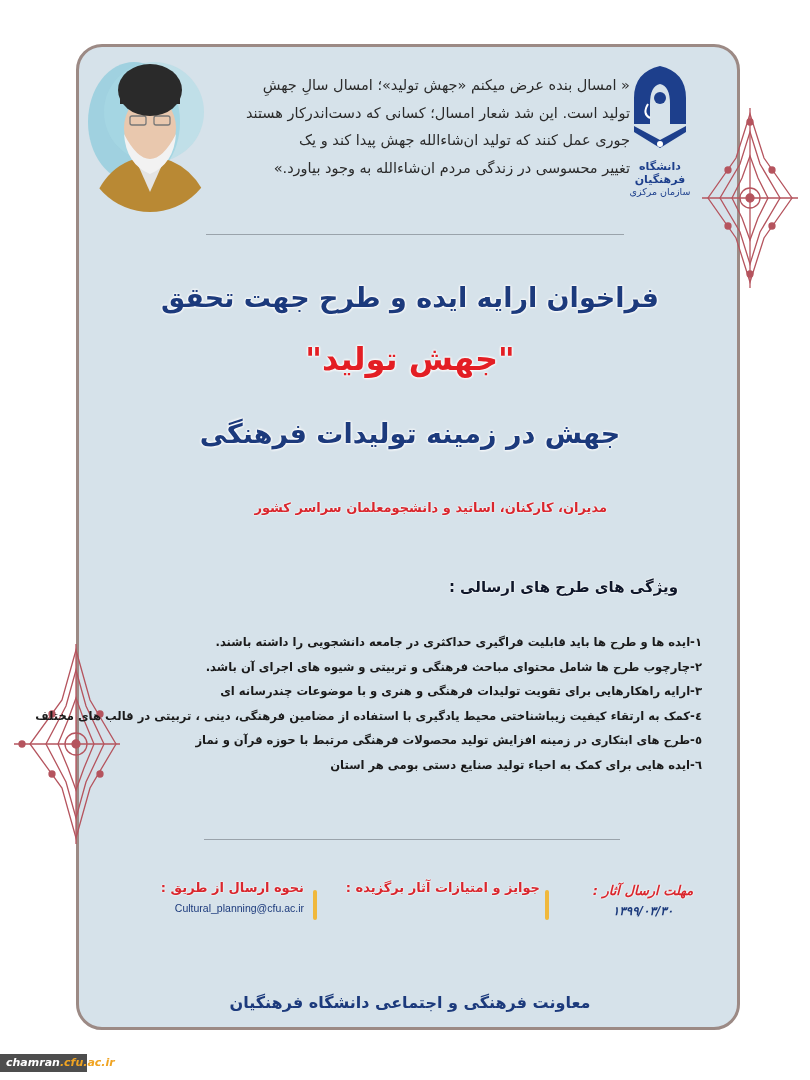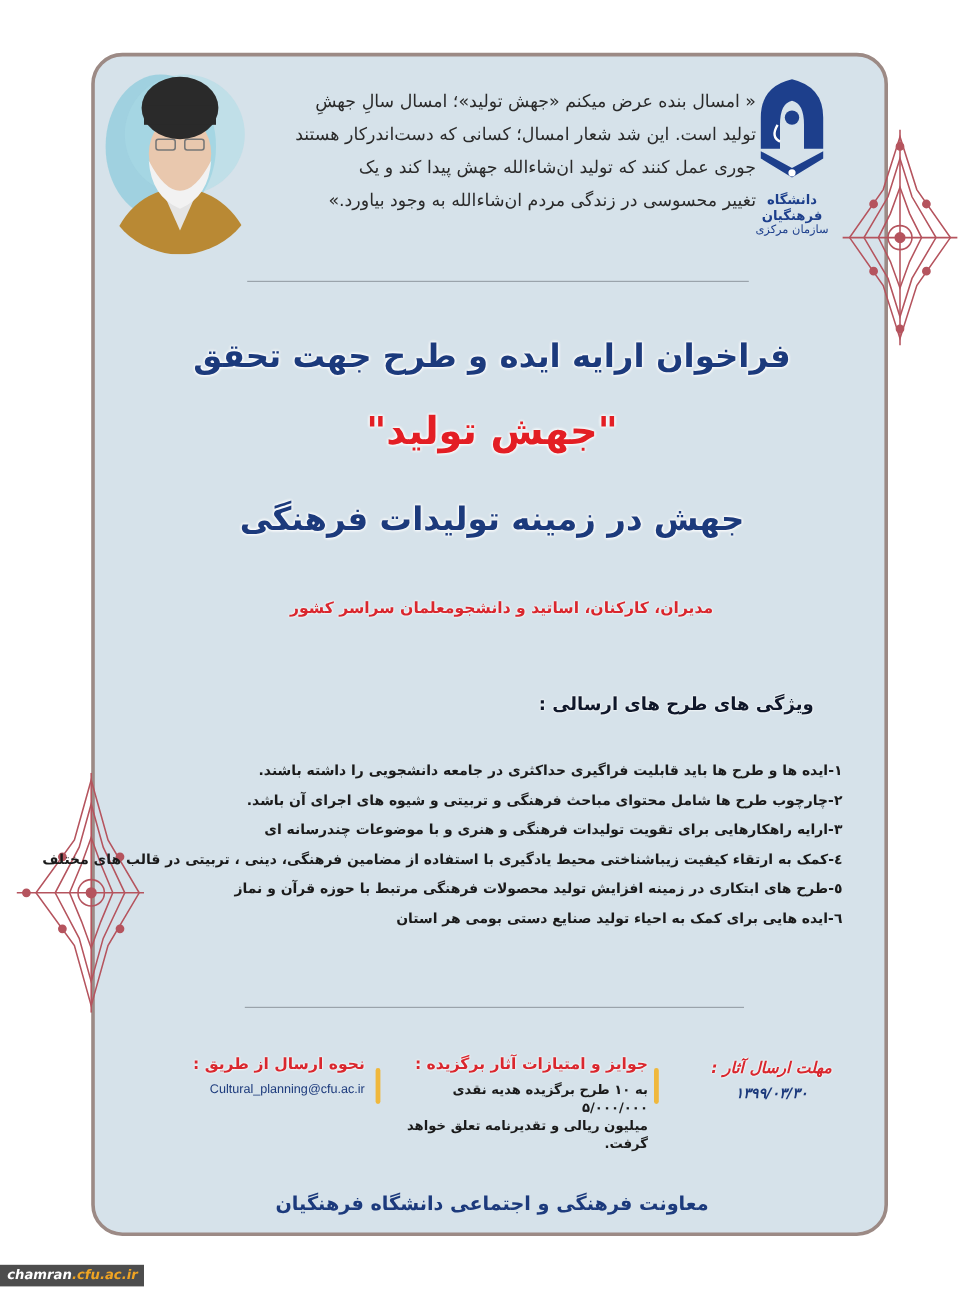--- a/index.html
+++ b/index.html
@@ -30,21 +30,21 @@
       position:absolute; left:120px; width:580px; text-align:center; direction:rtl;
       font-weight:bold; color:#1c3a7c; font-size:27px;
       text-shadow: 0 0 3px #fff, 0 0 3px #fff, 0 0 3px #fff;
     }
     .title2 {
       position:absolute; left:120px; width:580px; text-align:center; direction:rtl;
       font-weight:bold; color:#e31e24; font-size:32px;
       text-shadow: 0 0 3px #fff, 0 0 3px #fff, 0 0 3px #fff;
     }
     .audience {
-      position:absolute; left:208px; width:420px; top:500px; text-align:center; direction:rtl;
+      position:absolute; left:187px; width:420px; top:500px; text-align:right; direction:rtl;
       font-weight:bold; color:#d9272e; font-size:13px;
       text-shadow: 0 0 2px #fff, 0 0 2px #fff;
     }
     .features-title {
       position:absolute; right:132px; top:578px; direction:rtl; font-weight:bold;
       color:#0f172a; font-size:15px; text-shadow: 0 0 2px #fff, 0 0 2px #fff;
     }
     .features {
       position:absolute; right:108px; top:630px; width:580px; direction:rtl; text-align:right;
       font-size:11.6px; font-weight:bold; color:#1a1a1a; line-height:24.5px; margin:0; padding:0;
@@ -53,21 +53,21 @@
     .features li { white-space:nowrap; }
     .info-col { position:absolute; direction:rtl; text-align:right; }
     .info-title { font-weight:bold; color:#d9272e; font-size:13px; text-shadow:0 0 2px #fff,0 0 2px #fff; }
     .info-body { font-weight:bold; color:#1c3a7c; font-size:11px; line-height:15px; margin-top:6px; }
     .vbar { position:absolute; width:4px; height:30px; background:#f0b83c; border-radius:2px; }
     .footer-text {
       position:absolute; left:200px; width:420px; top:993px; text-align:center; direction:rtl;
       font-size:16px; color:#1c3a7c; font-weight:bold;
     }
     .watermark {
-      position:absolute; left:0; top:1054px; width:120px; height:18px; background:#4d4d4d;
+      position:absolute; left:0; top:1054px; width:87px; height:18px; background:#4d4d4d;
       font-size:11px; font-weight:bold; font-style:italic; line-height:18px; padding-left:6px; box-sizing:border-box;
     }
     .wm-a { color:#ffffff; }
     .wm-b { color:#f0a422; }
   </style>
 </head>
 <body>
 
 <div class="card"></div>
 
@@ -166,24 +166,20 @@
 <div class="divider" style="left:204px; top:839px; width:416px;"></div>
 
 <div class="info-col" style="right:92px; top:883px; width:150px; text-align:center;font-style:italic;">
   <div class="info-title">مهلت ارسال آثار :</div>
   <div class="info-body" style="font-size:12px;">۱۳۹۹/۰۳/۳۰</div>
 </div>
 <div class="vbar" style="left:545px; top:890px;"></div>
 
 <div class="info-col" style="left:326px; top:880px; width:214px;">
   <div class="info-title">جوایز و امتیازات آثار برگزیده :</div>
-  <div class="info-body" style="color:#1a1a1a;">
-    <div>به ۱۰ طرح برگزیده هدیه نقدی ۵/۰۰۰/۰۰۰</div>
-    <div>میلیون ریالی و تقدیرنامه تعلق خواهد گرفت.</div>
-  </div>
 </div>
 <div class="vbar" style="left:313px; top:890px;"></div>
 
 <div class="info-col" style="left:140px; top:880px; width:164px;">
   <div class="info-title">نحوه ارسال از طریق :</div>
   <div class="info-body" style="direction:ltr; text-align:right; font-family:Liberation Sans, sans-serif; font-weight:normal; font-size:10.5px;">Cultural_planning@cfu.ac.ir</div>
 </div>
 
 <div class="footer-text">معاونت فرهنگی و اجتماعی دانشگاه فرهنگیان</div>
 

